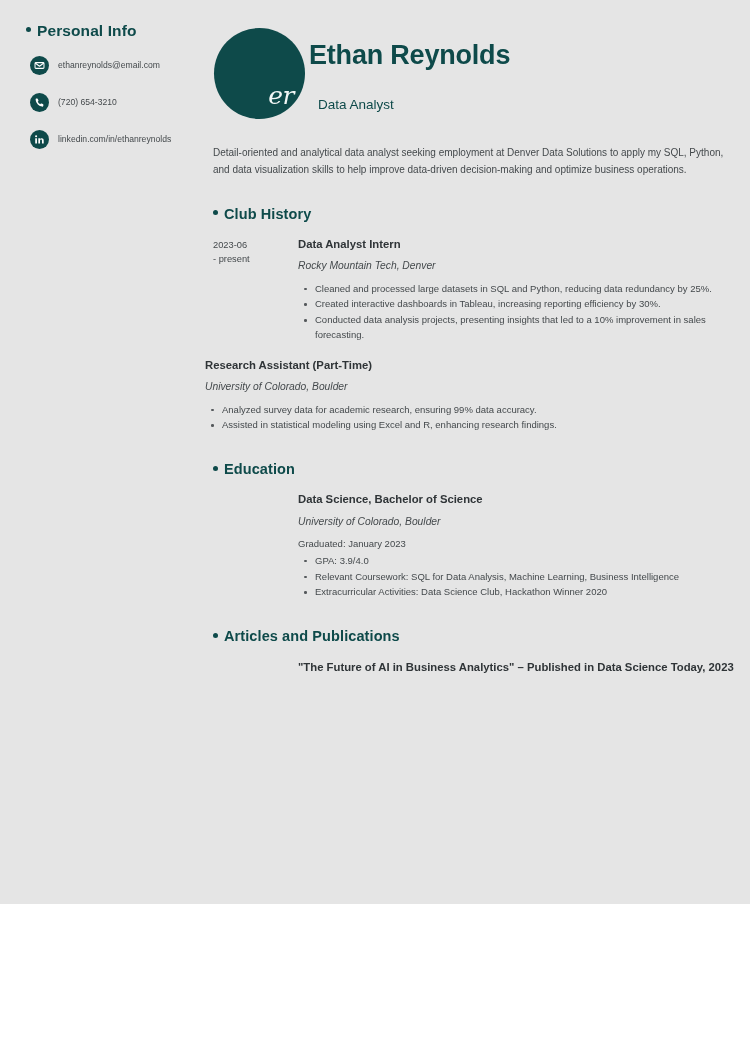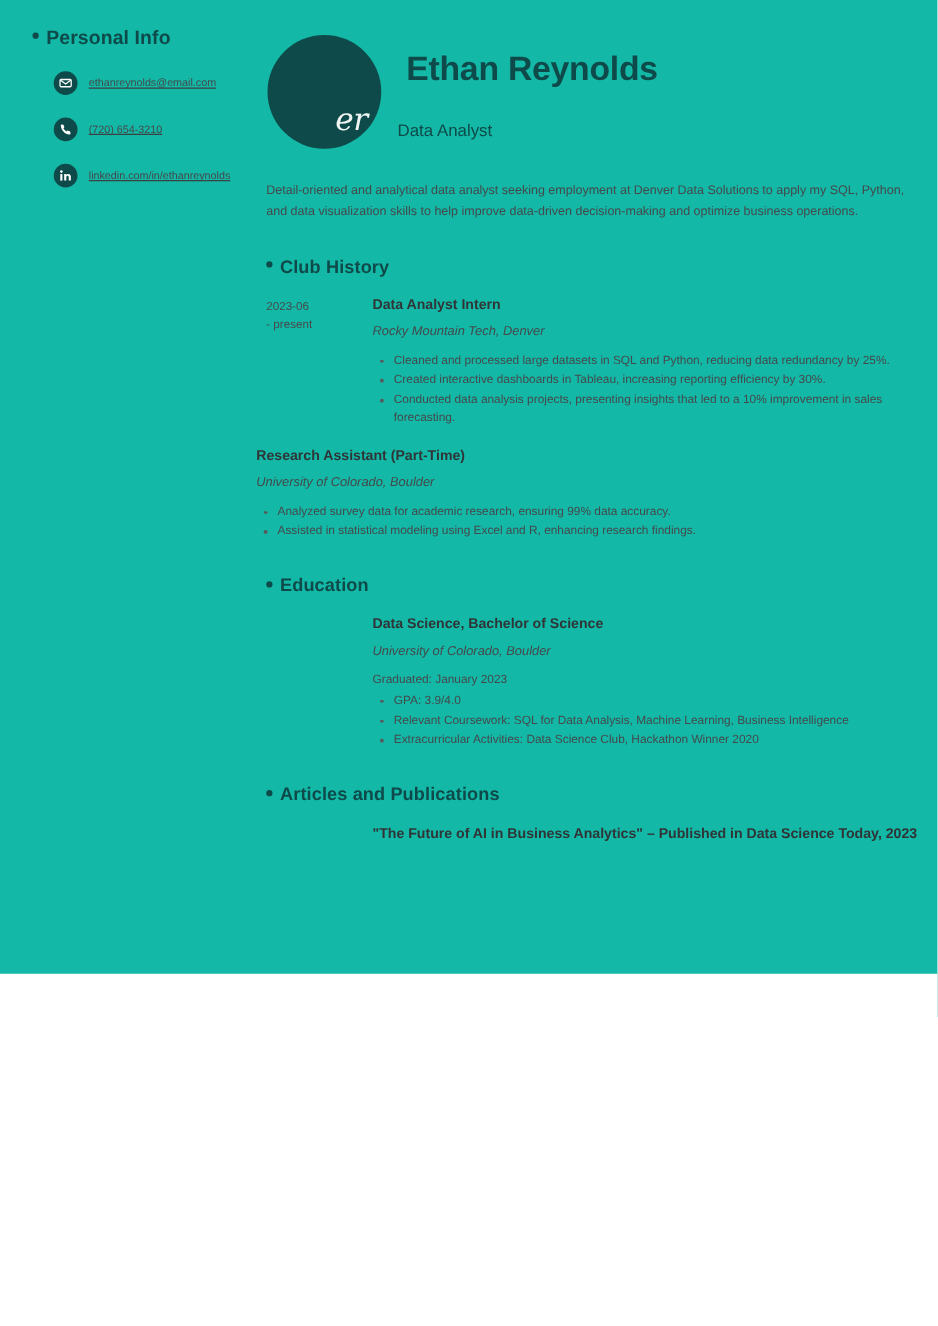--- a/index.html
+++ b/index.html
@@ -12,22 +12,22 @@
     width: 750px;
     height: 1061px;
     font-family: "Liberation Sans", sans-serif;
     color: #3b4043;
     overflow: hidden;
     position: relative;
   }
   .page {
     position: relative;
     width: 750px;
-    height: 779px;
-    background: #14b8a6;
+    height: 904px;
+    background: #e5e5e5;
   }
 
   
   .sidebar {
     position: absolute;
     left: 0;
     top: 0;
     width: 205px;
     height: 1061px;
     padding: 22px 0 0 0;
@@ -45,24 +45,23 @@
     width: 5px;
     height: 5px;
     border-radius: 50%;
     background: #0e4a4a;
     vertical-align: middle;
     margin-right: 6px;
     position: relative;
     top: -2px;
   }
   .contact-list {
-    margin: 17px;
+    margin: 4px;
     padding: 0;
     list-style: none;
-    text-decoration: underline;
   }
   .contact-item {
     display: flex;
     align-items: center;
     margin: 0 0 18px 26px;
   }
   .contact-badge {
     width: 19px;
     height: 19px;
     min-width: 19px;
@@ -110,21 +109,21 @@
     bottom: 11px;
     font-family: "DejaVu Serif", serif;
     font-style: italic;
     font-size: 25px;
     color: #f1f6f5;
     line-height: 1;
     letter-spacing: -0.5px;
   }
   .name {
     position: absolute;
-    left: 120px;
+    left: 104px;
     top: 42px;
     font-size: 27px;
     font-weight: bold;
     color: #0e4a4a;
     letter-spacing: -0.2px;
     line-height: 1;
   }
   .job-title {
     position: absolute;
     left: 113px;

